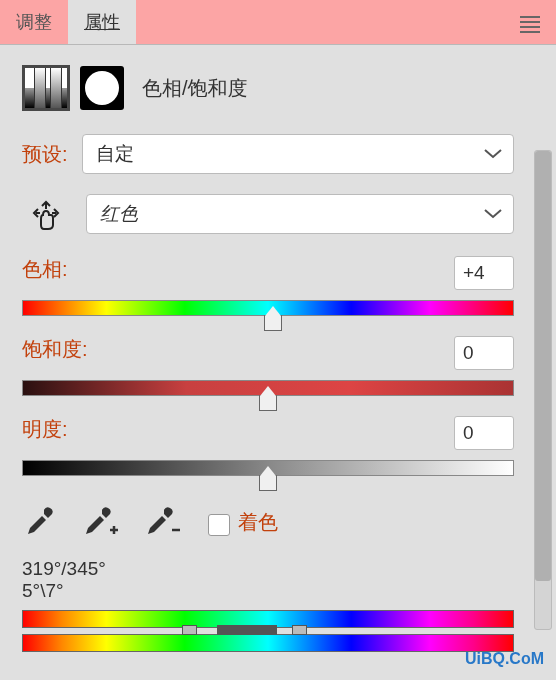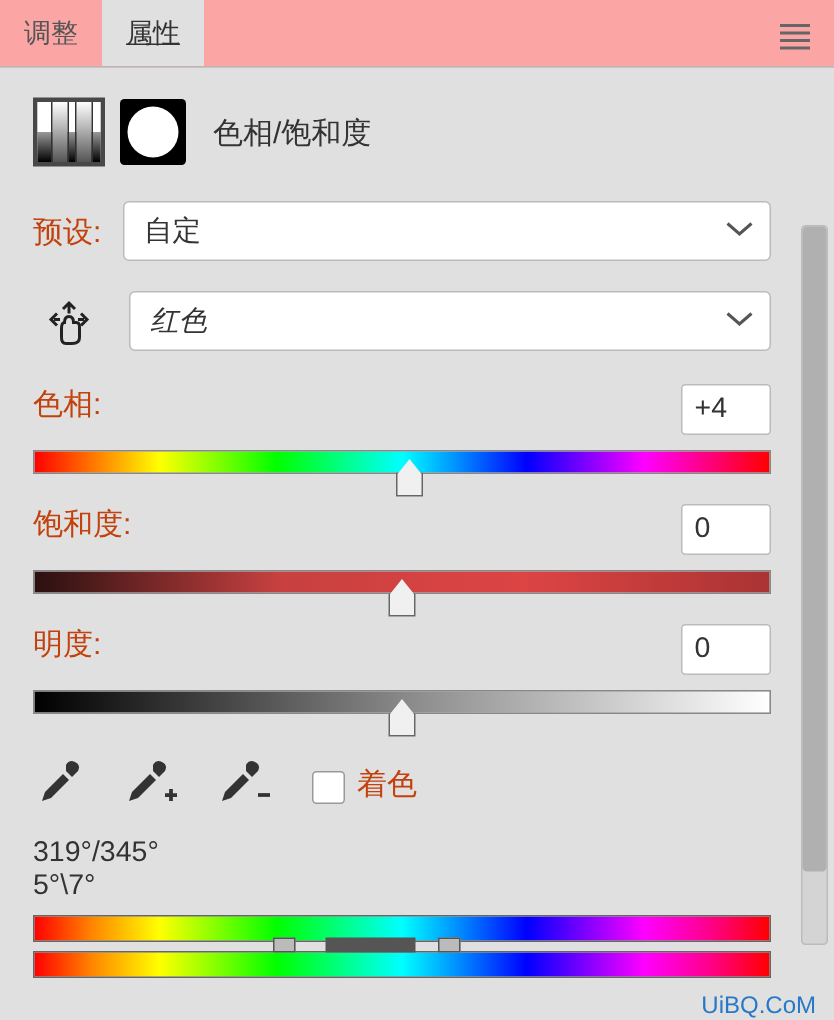--- a/index.html
+++ b/index.html
@@ -57,21 +57,21 @@
 .spectrum { height: 18px; border: 1px solid #666; background: linear-gradient(to right, #ff0000 0%, #ff8800 8%, #ffff00 17%, #00ff00 33%, #00ffff 50%, #0088ff 58%, #0000ff 67%, #ff00ff 83%, #ff0088 92%, #ff0000 100%); margin-bottom: 6px; }
 .range-markers { position: absolute; top: -3px; width: 100%; height: 46px; pointer-events: none; }
 .range-outer-l, .range-outer-r, .range-dark { position: absolute; top: 18px; height: 10px; }
 .range-outer-l { left: 160px; width: 15px; background: #bbb; border: 1px solid #555; pointer-events: auto; cursor: ew-resize; }
 .range-outer-r { left: 270px; width: 15px; background: #bbb; border: 1px solid #555; pointer-events: auto; cursor: ew-resize; }
 .range-dark { left: 195px; width: 60px; background: #555; pointer-events: auto; cursor: ew-resize; }
 
 .scrollbar { position: absolute; right: 4px; top: 150px; width: 18px; height: 480px; background: #d4d4d4; border: 1px solid #bbb; border-radius: 3px; }
 .scrollbar-thumb { width: 100%; height: 90%; background: #b0b0b0; border-radius: 3px; }
 
-.watermark { position: absolute; right: 12px; bottom: 0; color: #2878c8; font-size: 16px; font-weight: normal; }
+.watermark { position: absolute; right: 12px; bottom: 12px; color: #2878c8; font-size: 16px; font-weight: bold; }
 .watermark2 { position: absolute; right: 70px; bottom: 34px; color: #888; font-size: 13px; }
 </style>
 </head>
 <body>
 
 <div class="panel">
 
   <div class="tabs">
     <div class="tab">调整</div>
     <div class="tab active">属性</div>

